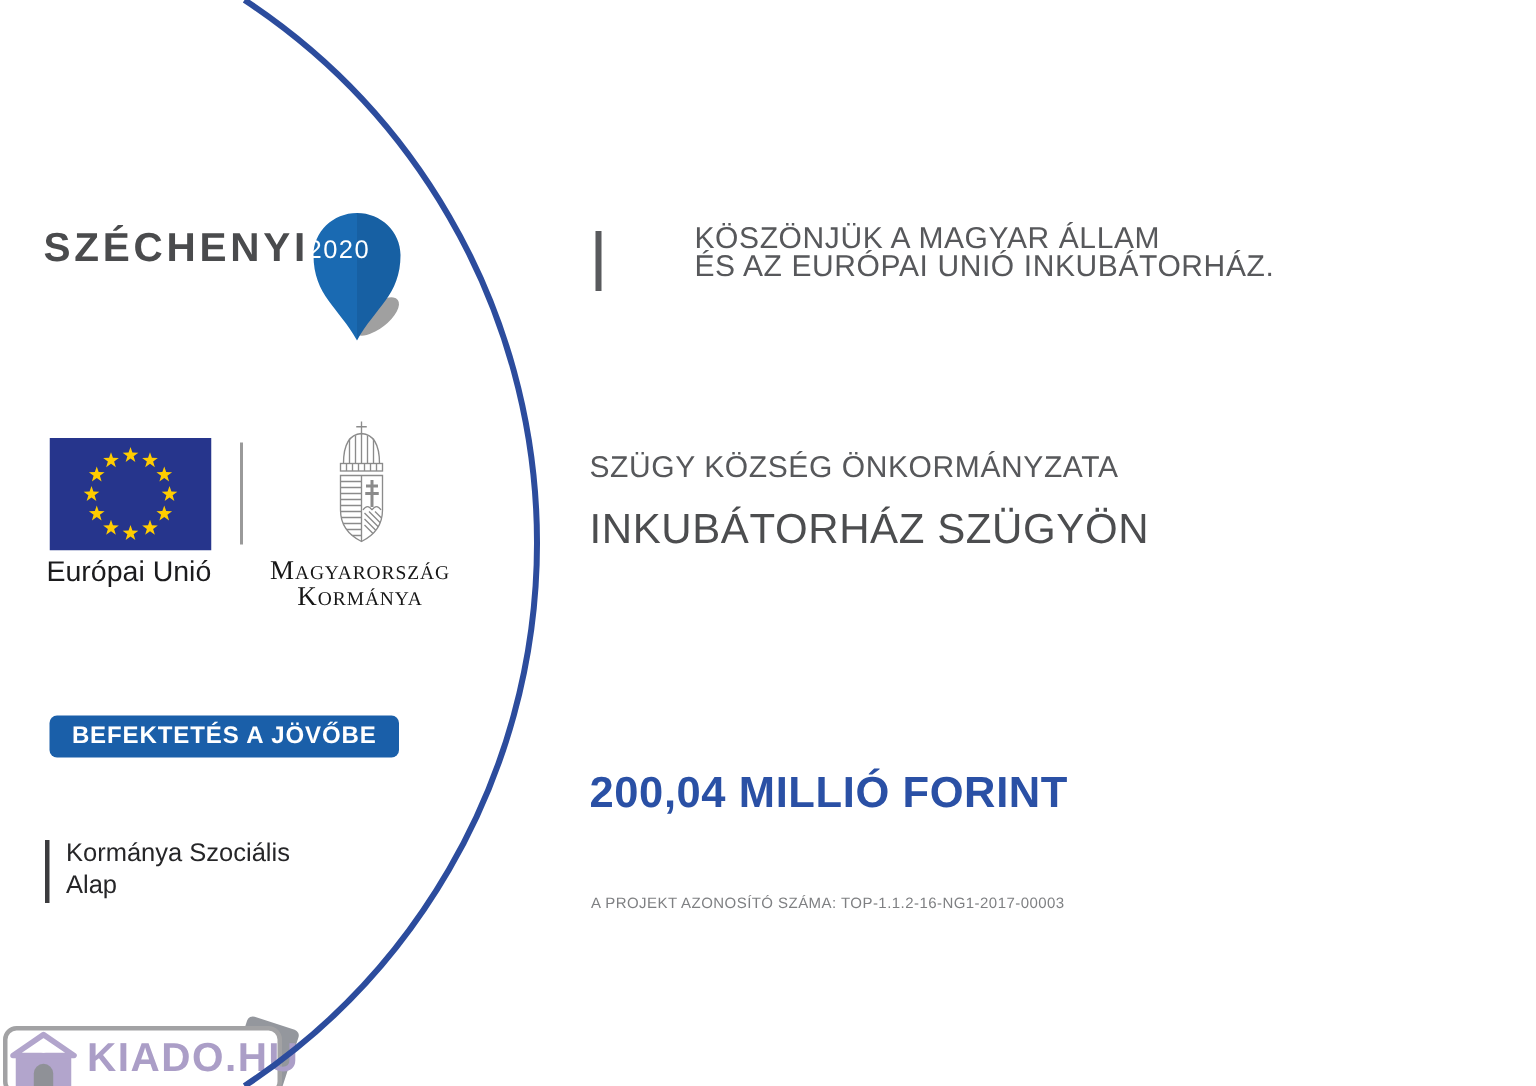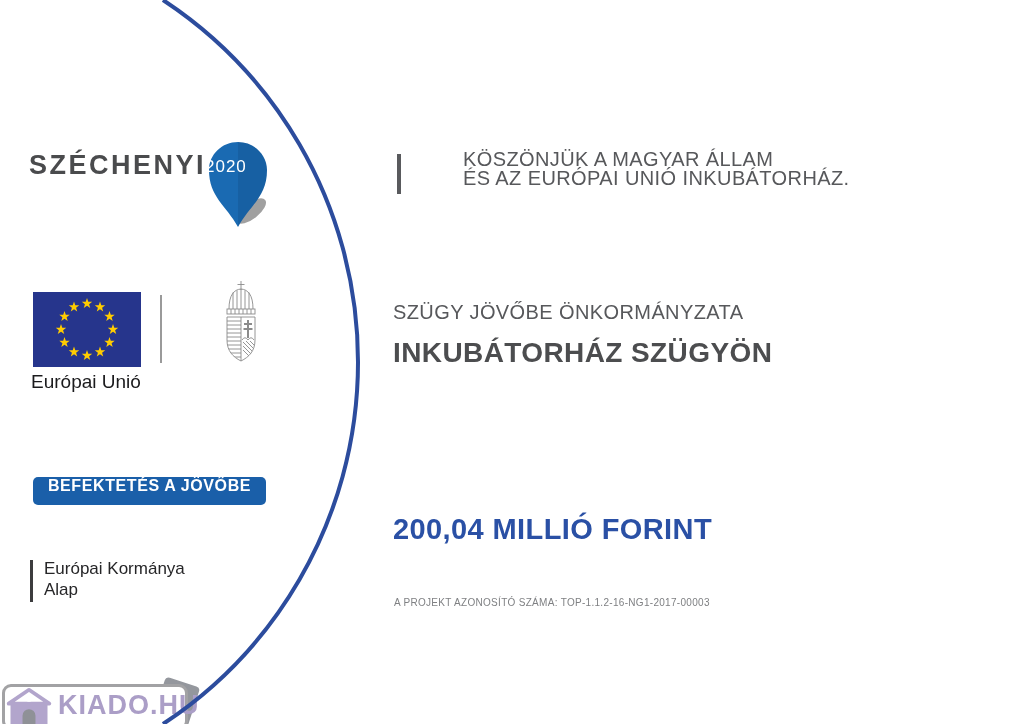--- a/index.html
+++ b/index.html
@@ -34,31 +34,31 @@
 
   
   .arms-svg{left:219px;top:280px;width:44px;height:88px;z-index:2;}
   .gov-label{left:164px;top:372px;width:152px;text-align:center;z-index:2;
     font-family:"Liberation Serif",serif;font-variant:small-caps;color:#161616;
     font-size:18px;line-height:17px;letter-spacing:0.6px;}
 
   
   .badge{
     left:33px;top:477px;width:233px;height:28px;background:var(--badge-blue,#1a5fa9);
-    border-radius:5px;display:flex;justify-content:center;
+    border-radius:5px;display:flex;align-items:center;justify-content:center;
     color:#fff;font-weight:bold;font-size:16px;letter-spacing:0.6px;z-index:2;
   }
 
   
   .fund-bar{left:30px;top:560px;width:3px;height:42px;background:#3c3c3e;z-index:2;}
   .fund-text{left:44px;top:558px;font-size:17px;line-height:21px;color:#262628;z-index:2;}
 
   
   .beneficiary{left:393px;top:301px;font-size:20px;letter-spacing:0.4px;color:var(--text-gray,#57585b);z-index:2;}
-  .project-title{left:393px;top:337px;font-size:28px;font-weight:bold;letter-spacing:0.4px;color:#4c4d4f;z-index:2;}
+  .project-title{left:393px;top:337px;font-size:28px;font-weight:normal;letter-spacing:0.4px;color:#4c4d4f;z-index:2;}
   .support-label{left:393px;top:481px;font-size:20px;letter-spacing:0.4px;color:var(--text-gray,#57585b);z-index:2;}
   .support-amount{left:393px;top:513px;font-size:29px;font-weight:bold;letter-spacing:0.4px;color:var(--amount-blue,#2a50a5);z-index:2;}
   .project-id{left:394px;top:597px;font-size:10px;letter-spacing:0.3px;color:#7f8083;z-index:2;}
 
   
   .wm-tab{left:158px;top:681px;width:36px;height:46px;background:#94979d;transform:rotate(18deg);border-radius:4px;z-index:3;}
   .wm-box{
     left:2px;top:684px;width:186px;height:46px;background:#fff;
     border:3px solid #a2a2a4;border-radius:9px;box-sizing:border-box;z-index:4;
   }
@@ -124,32 +124,36 @@
       <g clip-path="url(#shieldclip)">
         <path d="M8,41 H22 M8,45 H22 M8,49 H22 M8,53 H22 M8,57 H22 M8,61 H22 M8,65 H22 M8,69 H22 M8,73 H22 M8,77 H22"></path>
         <path d="M24,62 L36,74 M24,66 L34,76 M24,70 L31,77 M27,61 L36,70 M31,61 L36,66"></path>
       </g>
       <path d="M23,60 Q26,55.5 29,60 M29,60 Q32,55.5 35,60"></path>
       <path d="M29,40 V58" stroke-width="2"></path>
       <path d="M25,44 H33" stroke-width="2"></path>
       <path d="M24.5,49 H33.5" stroke-width="2"></path>
     </g>
   </svg>
+  <div class="abs gov-label">
+    <div>Magyarország</div>
+    <div>Kormánya</div>
+  </div>
 
   <div class="abs badge">
     <span>BEFEKTETÉS A JÖVŐBE</span>
   </div>
 
   <div class="abs fund-bar"></div>
   <div class="abs fund-text">
-    <div>Európai Kormánya</div>
+    <div>Kormánya Szociális</div>
     <div>Alap</div>
   </div>
 
-  <div class="abs beneficiary">SZÜGY JÖVŐBE ÖNKORMÁNYZATA</div>
+  <div class="abs beneficiary">SZÜGY KÖZSÉG ÖNKORMÁNYZATA</div>
   <div class="abs project-title">INKUBÁTORHÁZ SZÜGYÖN</div>
   <div class="abs support-amount">200,04 MILLIÓ FORINT</div>
   <div class="abs project-id">A PROJEKT AZONOSÍTÓ SZÁMA: TOP-1.1.2-16-NG1-2017-00003</div>
 
   <div class="abs wm-tab"></div>
   <div class="abs wm-box"></div>
   <svg class="abs wm-house-svg" viewBox="0 0 46 40">
     <rect x="3" y="16" width="40" height="24" fill="#b2a5cc"></rect>
     <polygon points="1,18 23,3 45,18" fill="#ffffff" stroke="#b2a5cc" stroke-width="4" stroke-linejoin="round"></polygon>
     <circle cx="23" cy="12.5" r="3.5" fill="#ffffff"></circle>

